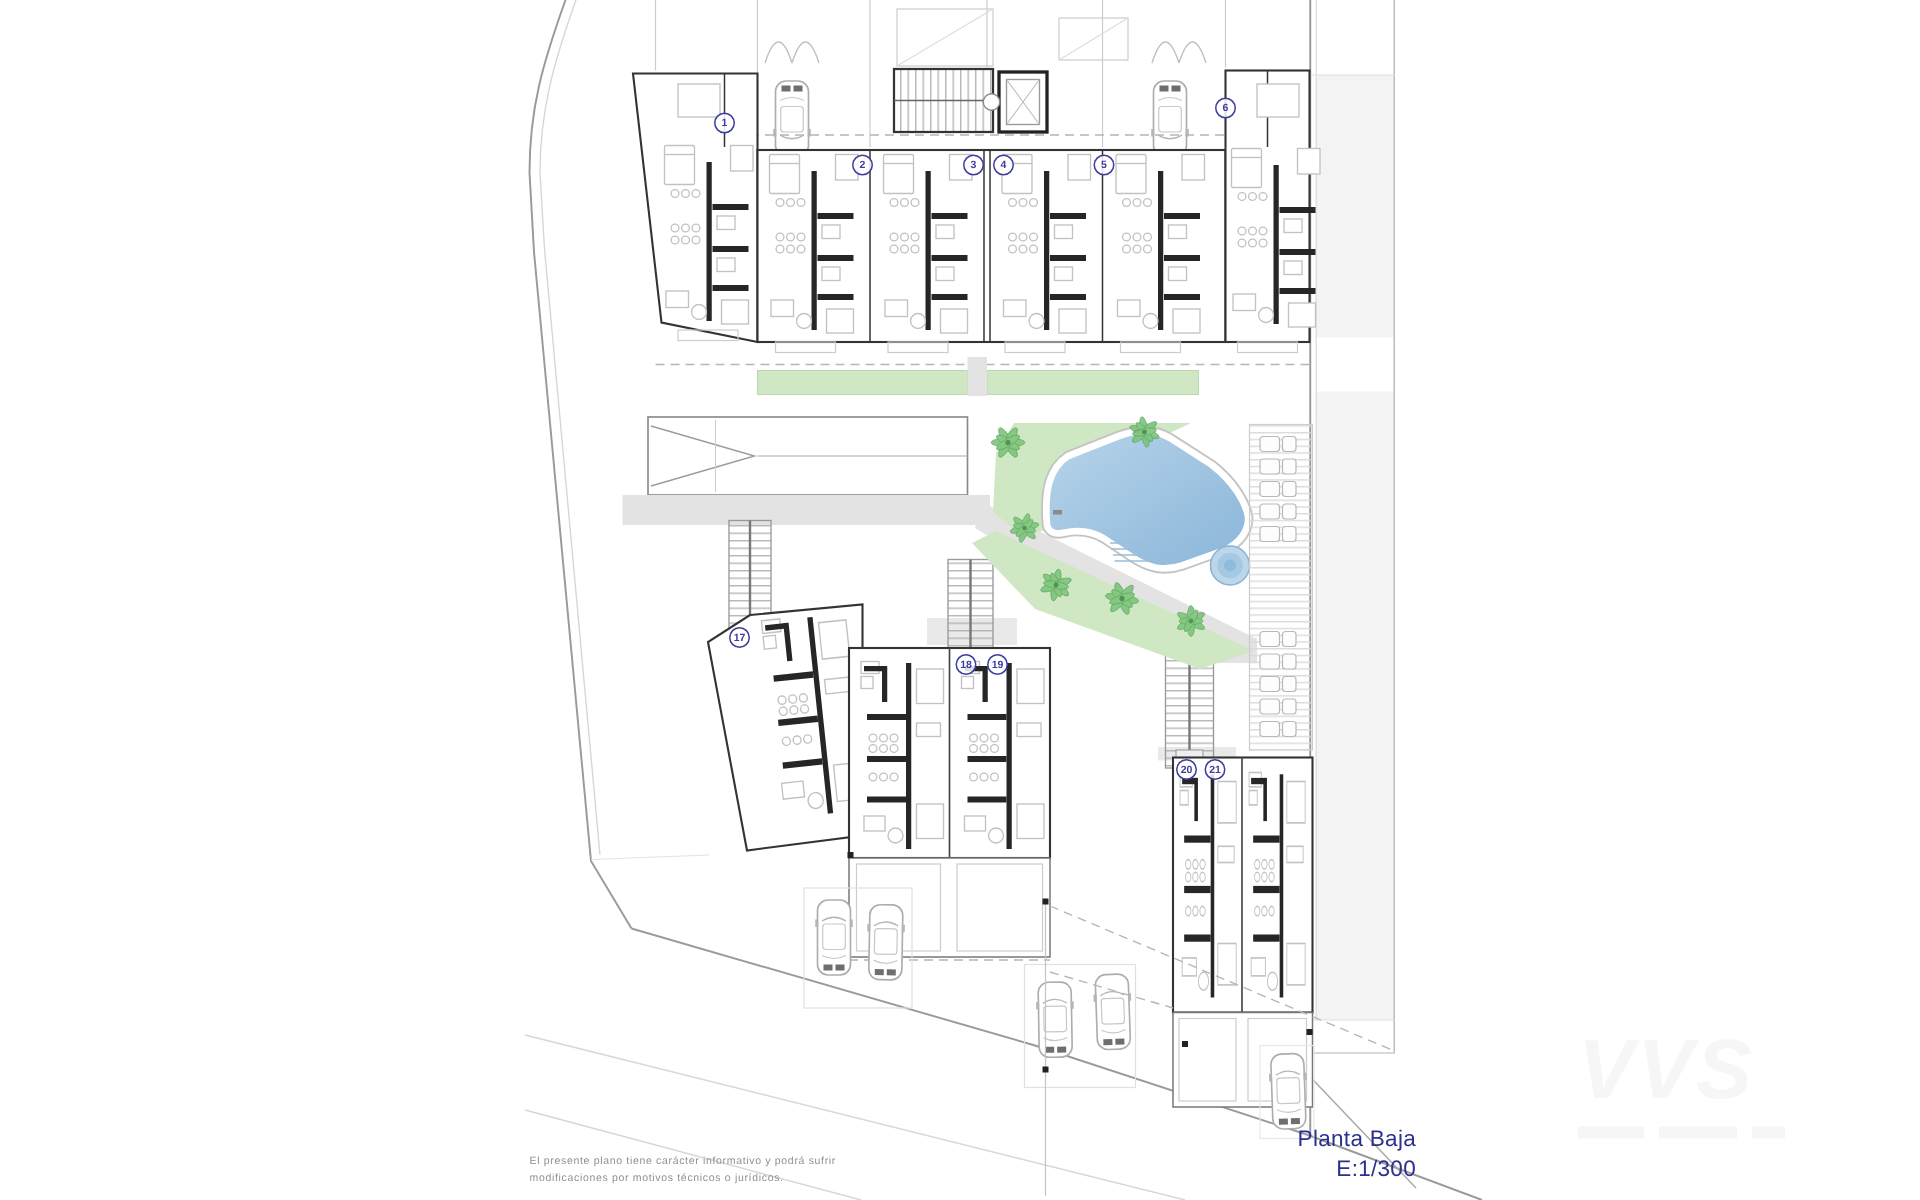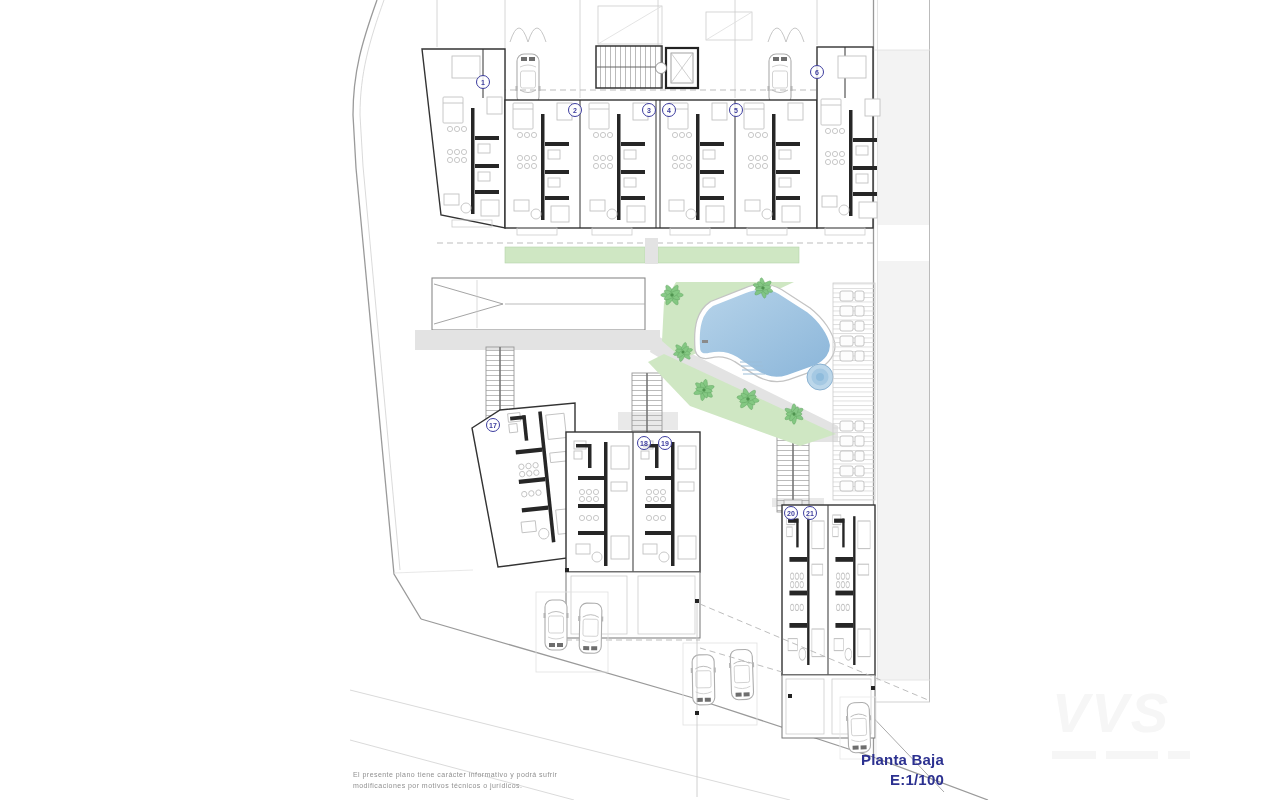--- a/index.html
+++ b/index.html
@@ -12,21 +12,21 @@
   .outline{fill:#ffffff;stroke:#333333;stroke-width:1.4;}
   .outline2{fill:#ffffff;stroke:#777777;stroke-width:1;}
   .bnd{fill:none;stroke:var(--boundary,#9a9a9a);stroke-width:1.3;}
   .bnd2{fill:none;stroke:#d6d6d6;stroke-width:.9;}
   .dash{fill:none;stroke:#b5b5b5;stroke-width:.9;stroke-dasharray:6 4;}
   .badge{position:absolute;width:12px;height:12px;border:1px solid var(--badge-blue,#3c3c9e);
          border-radius:50%;color:var(--badge-blue,#3c3c9e);font-size:7px;font-weight:bold;
          display:flex;align-items:center;justify-content:center;
          transform:translate(-50%,-50%);background:rgba(255,255,255,.85);line-height:1;}
   .plan-title{position:absolute;right:336px;top:750px;text-align:right;
-              color:var(--accent-blue,#2c3190);font-weight:bold;font-size:15px;line-height:1.3;
+              color:var(--accent-blue,#2c3190);font-weight:normal;font-size:15px;line-height:1.3;
               letter-spacing:.2px;}
   .disclaimer{position:absolute;left:353px;top:770px;font-size:7px;line-height:1.55;
               color:var(--disclaimer-gray,#909090);letter-spacing:.45px;}
   .watermark{position:absolute;left:1052px;top:680px;width:170px;color:var(--watermark-gray,#f6f6f6);
              font-size:56px;font-weight:bold;font-style:italic;letter-spacing:2px;user-select:none;}
   .wm-bars{margin-top:6px;height:8px;display:flex;gap:10px;}
   .wm-bars span{display:inline-block;height:8px;background:var(--watermark-gray,#f6f6f6);}
   .wm-bars span:nth-child(1){width:44px;}
   .wm-bars span:nth-child(2){width:52px;}
   .wm-bars span:nth-child(3){width:22px;}
@@ -373,21 +373,21 @@
     <div class="wm-bars">
         <span></span>
         <span></span>
         <span></span>
       </div>
   </div>
 
   
   <div class="plan-title">
     <div>Planta Baja</div>
-    <div>E:1/100</div>
+    <div>E:1/300</div>
   </div>
 
   
   <div class="disclaimer">
     <div>El  presente  plano  tiene  carácter  informativo  y  podrá  sufrir</div>
     <div>modificaciones por motivos técnicos o jurídicos.</div>
   </div>
 
 </div>
 

